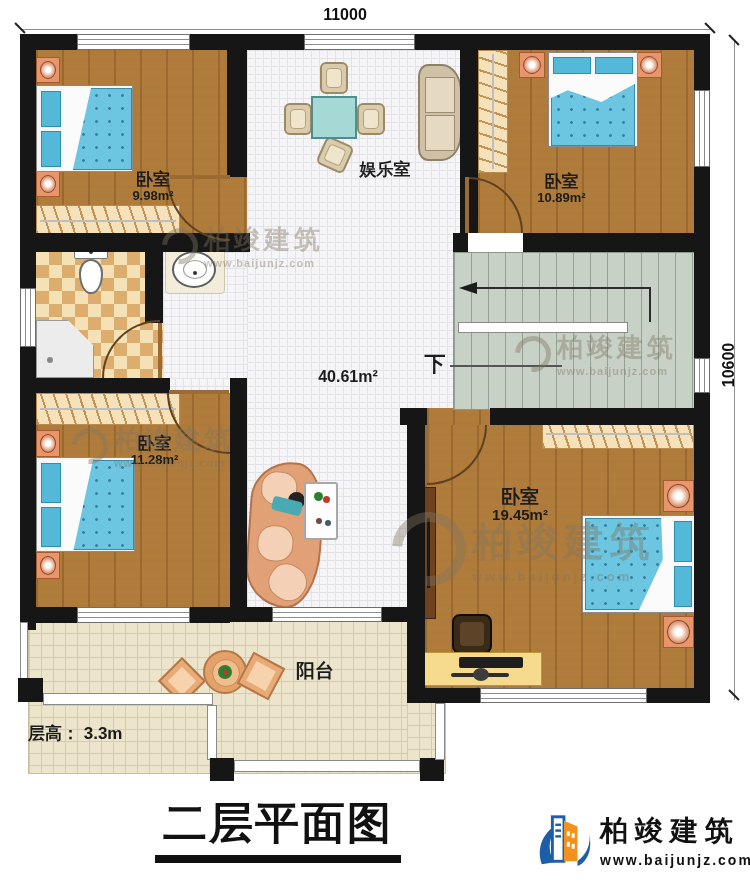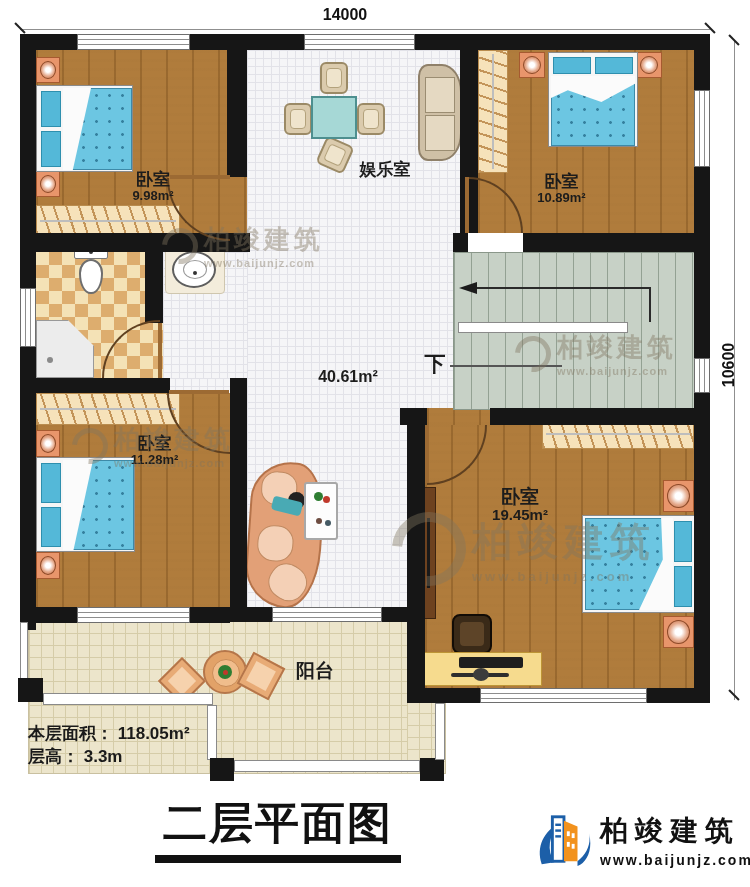--- a/index.html
+++ b/index.html
@@ -292,28 +292,27 @@
     <span class="wm-logo" style="width:54px;height:54px;border:10px solid rgba(128,117,96,.40);border-left-color:transparent;"></span>
     <span>
       <span class="t1" style="font-size:40px;letter-spacing:6px;display:block;">柏竣建筑</span>
       <span class="t2" style="font-size:13px;letter-spacing:3px;display:block;">www.baijunjz.com</span>
     </span>
   </div>
 
   <div class="dimline" style="left:20px;top:29px;width:690px;height:1px;"></div>
   <div class="tick" style="left:13px;top:27px;"></div>
   <div class="tick" style="left:703px;top:27px;"></div>
-  <div class="dimlbl" style="left:303px;top:4px;width:84px;height:22px;line-height:22px;">14000</div>
+  <div class="dimlbl" style="left:303px;top:4px;width:84px;height:22px;line-height:22px;">11000</div>
   <div class="dimline" style="left:734px;top:40px;width:1px;height:660px;"></div>
   <div class="tick" style="left:727px;top:39px;"></div>
   <div class="tick" style="left:727px;top:694px;"></div>
   <div class="dimlbl" style="left:697px;top:355px;width:64px;height:20px;line-height:20px;transform:rotate(-90deg);background:transparent;">10600</div>
 
   <div class="abs" style="left:28px;top:722px;color:#1a1a1a;font-weight:bold;font-size:17px;line-height:23px;">
-    <div>本层面积： 118.05m²</div>
     <div>层高： 3.3m</div>
   </div>
   <div class="abs" style="left:150px;top:794px;width:256px;text-align:center;font-size:44px;font-weight:bold;color:#111;letter-spacing:2px;">二层平面图</div>
   <div class="abs" style="left:155px;top:855px;width:246px;height:8px;background:#111;"></div>
 
   <div class="abs" style="left:534px;top:810px;display:flex;align-items:center;gap:8px;">
     <svg width="58" height="60" viewBox="0 0 60 62">
       <path d="M8 56 C2 38 10 22 27 13 C15 26 13 42 21 54 Z" fill="#1c5fa8"></path>
       <rect x="19" y="7" width="12" height="46" fill="#ffffff" stroke="#1c5fa8" stroke-width="3"></rect>
       <polygon points="31,11 45,17 45,53 31,53" fill="#f2921d"></polygon>

